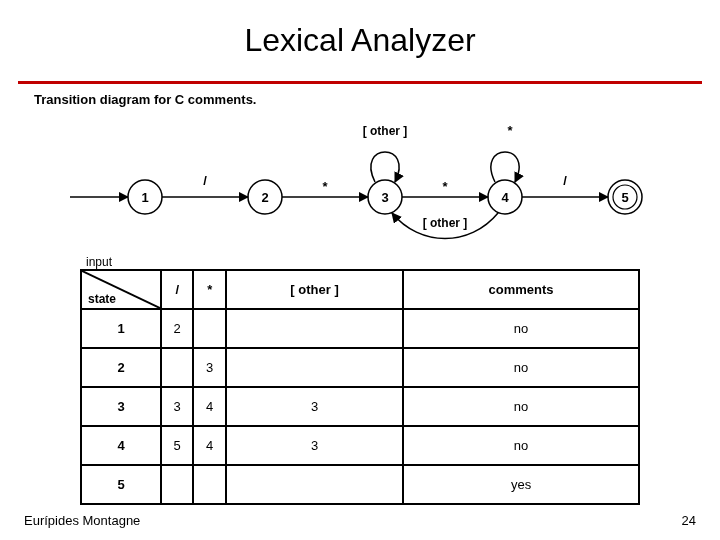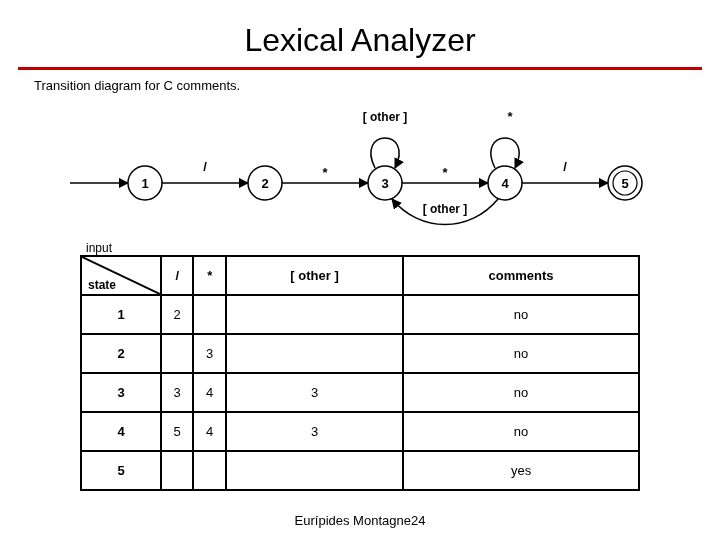--- a/index.html
+++ b/index.html
@@ -9,29 +9,29 @@
     font-family: Arial, Helvetica, sans-serif;
     background: #fff;
     position: relative;
     overflow: hidden;
   }
   .title {
     text-align: center;
     font-size: 32px;
     font-weight: normal;
     padding-top: 22px;
-    padding-bottom: 8px;
+    padding-bottom: 22px;
   }
   .title-underline {
     border-bottom: 3px solid #c00000;
     margin: 0 18px 0 18px;
   }
   .subtitle {
     font-size: 13px;
-    font-weight: normal;
+    font-weight: bold;
     margin: 8px 0 0 34px;
   }
   .diagram-wrap {
     position: relative;
     width: 680px;
     height: 150px;
     margin: 0 auto;
   }
   .table-wrap {
     width: 560px;
@@ -66,21 +66,21 @@
     font-weight: bold;
     margin-top: 10px;
   }
   .footer {
     position: absolute;
     bottom: 12px;
     left: 0;
     right: 0;
     font-size: 13px;
     display: flex;
-    justify-content: center;
+    justify-content: space-between;
     padding: 0 24px;
   }
   .footer .uni { position: absolute; left: 50%; transform: translateX(-50%); }
   
   .diag-cell {
     position: relative;
   }
   .diag-cell svg { position: absolute; top:0; left:0; width:100%; height:100%; }
 </style>
 </head>

